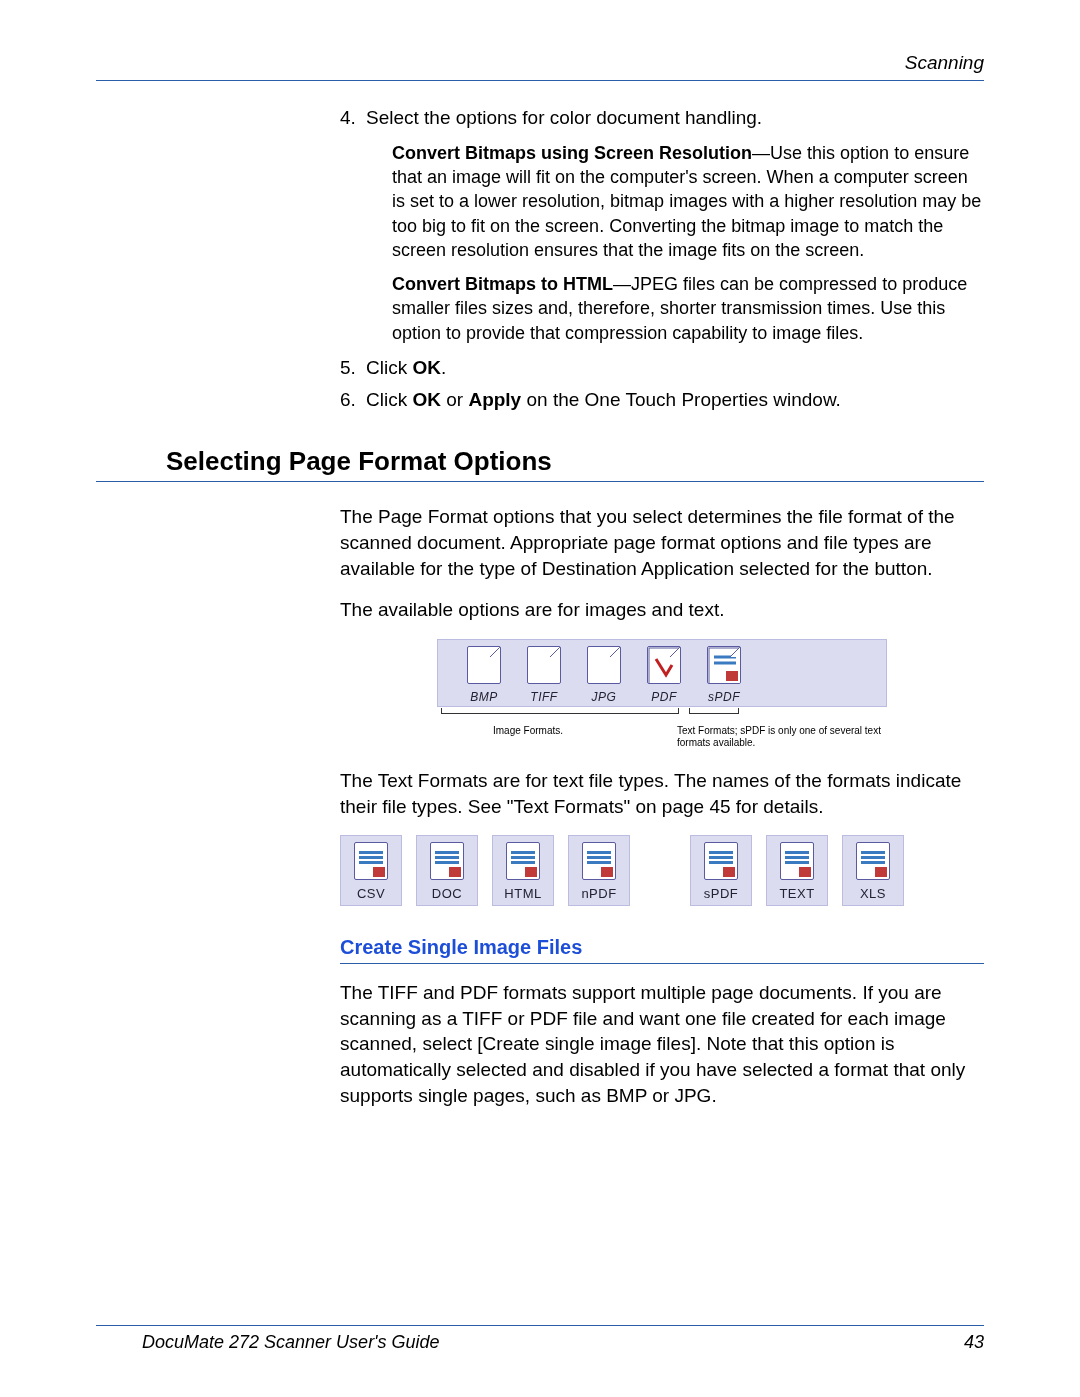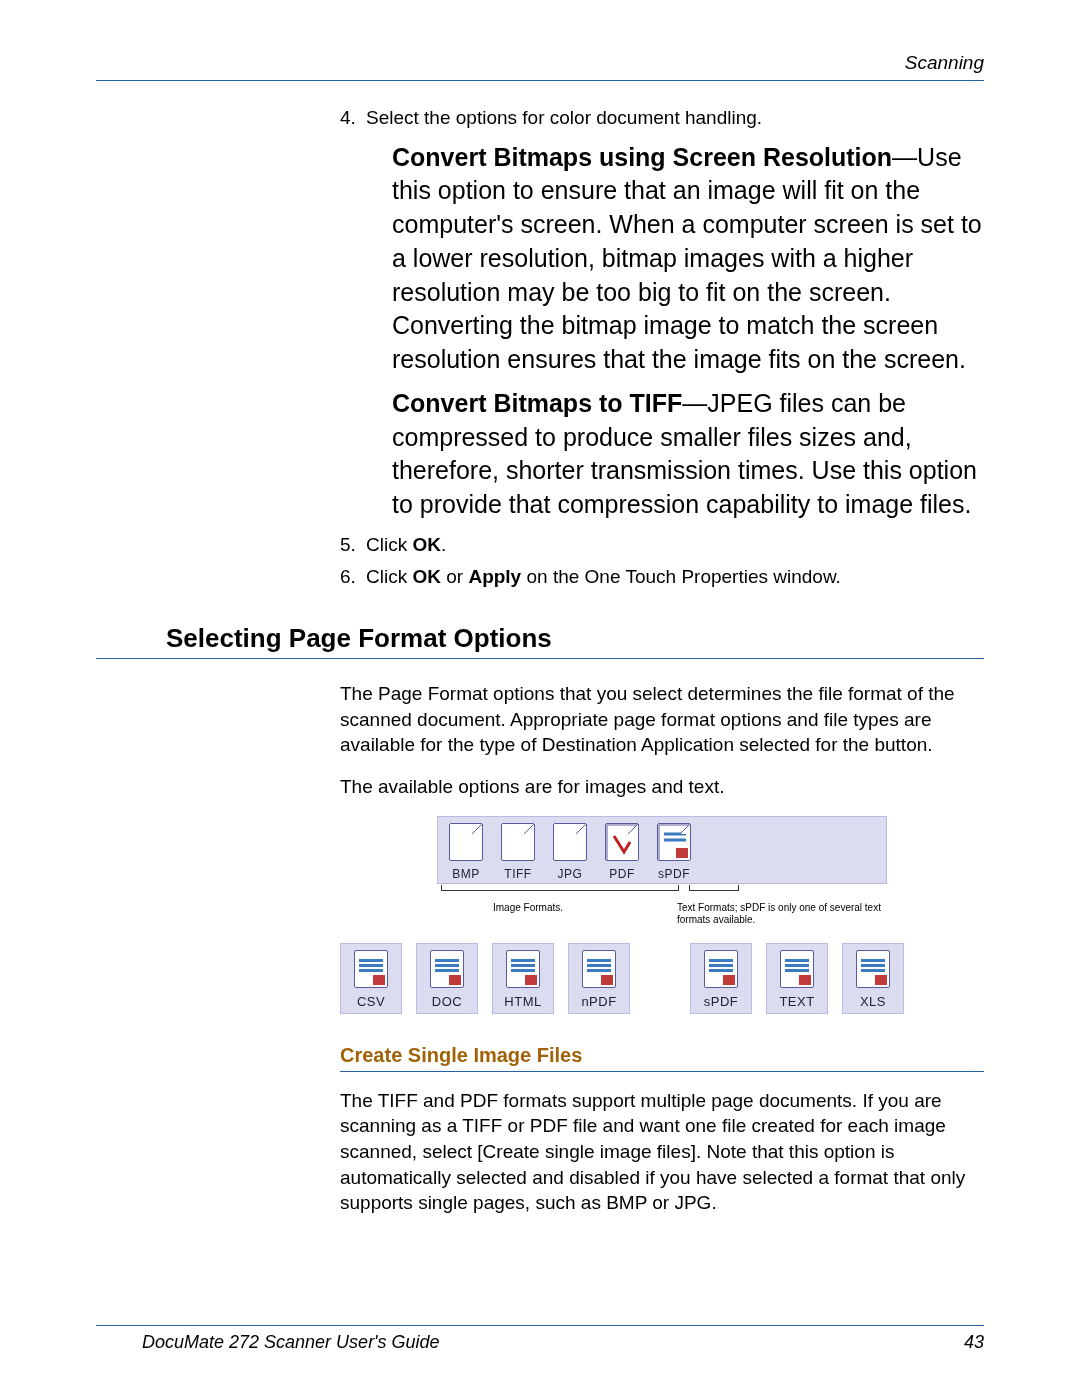--- a/index.html
+++ b/index.html
@@ -39,61 +39,62 @@
     position: relative;
     padding-left: 26px;
   }
   ol.steps > li .num {
     position: absolute;
     left: 0;
     top: 0;
   }
   .sub-para {
     margin: 10px 0 10px 26px;
-    font-size: 25px;
+    font-size: 18px;
     line-height: 1.35;
   }
   .section-h1 {
     color: #000000;
     font-size: 26px;
     font-weight: bold;
     margin: 34px 0 4px 70px;
   }
   hr.thin-rule {
     border: none;
     border-top: 1.2px solid #2a5ea8;
     margin: 4px 0 22px 0;
   }
   .body-para {
     font-size: 19px;
     line-height: 1.35;
     margin-bottom: 16px;
   }
   .sub-h {
-    color: #a16207;
+    color: #1d4ed8;
     font-size: 20px;
     font-weight: bold;
     margin-top: 30px;
     margin-bottom: 4px;
   }
   hr.sub-rule {
     border: none;
     border-top: 1.2px solid #2a5ea8;
     margin-bottom: 16px;
   }
   .formats-box {
     margin: 10px auto 6px auto;
     width: fit-content;
   }
   .format-row {
     display: flex;
-    gap: 0;
+    gap: 8px;
     background: #dcdcf0;
-    padding: 6px 6px 2px 2px;
+    padding: 6px 6px 2px 20px;
     border: 1px solid #bcbce0;
+    font-style: italic;
   }
   .fmt-tile {
     width: 52px;
     display: flex;
     flex-direction: column;
     align-items: center;
   }
   .fmt-tile .ic {
     width: 34px;
     height: 38px;
@@ -217,21 +218,21 @@
 
   <div class="content-col">
     <ol class="steps">
       <li>
         <span class="num">4.</span>
         <span>Select the options for color document handling.</span>
         <div class="sub-para">
           <b>Convert Bitmaps using Screen Resolution</b><span>—Use this option to ensure that an image will fit on the computer's screen. When a computer screen is set to a lower resolution, bitmap images with a higher resolution may be too big to fit on the screen. Converting the bitmap image to match the screen resolution ensures that the image fits on the screen.</span>
         </div>
         <div class="sub-para">
-          <b>Convert Bitmaps to TIFF</b><span>—JPEG files can be compressed to produce smaller files sizes and, therefore, shorter transmission times. Use this option to provide that compression capability to image files.</span>
+          <b>Convert Bitmaps to HTML</b><span>—JPEG files can be compressed to produce smaller files sizes and, therefore, shorter transmission times. Use this option to provide that compression capability to image files.</span>
         </div>
       </li>
       <li>
         <span class="num">5.</span>
         <span>Click </span><b>OK</b><span>.</span>
       </li>
       <li>
         <span class="num">6.</span>
         <span>Click </span><b>OK</b><span> or </span><b>Apply</b><span> on the One Touch Properties window.</span>
       </li>
@@ -279,20 +280,21 @@
       <div class="bracket-row">
         <div class="bracket" style="width:238px;margin-left:4px"></div>
         <div class="bracket" style="width:50px;margin-left:10px"></div>
       </div>
       <div class="caption-row">
         <div class="caption-left">Image Formats.</div>
         <div class="caption-right">Text Formats; sPDF is only one of several text formats available.</div>
       </div>
     </div>
 
+    <p class="body-para" style="margin-top:18px">The Text Formats are for text file types. The names of the formats indicate their file types. See "Text Formats" on page 45 for details.</p>
 
     <div class="text-formats-wrap">
       <div class="tf-row">
         <div class="tf-tile">
             <div class="ic">
               <span class="corner"></span>
             </div>
             <div class="lbl">CSV</div>
           </div>
         <div class="tf-tile">

